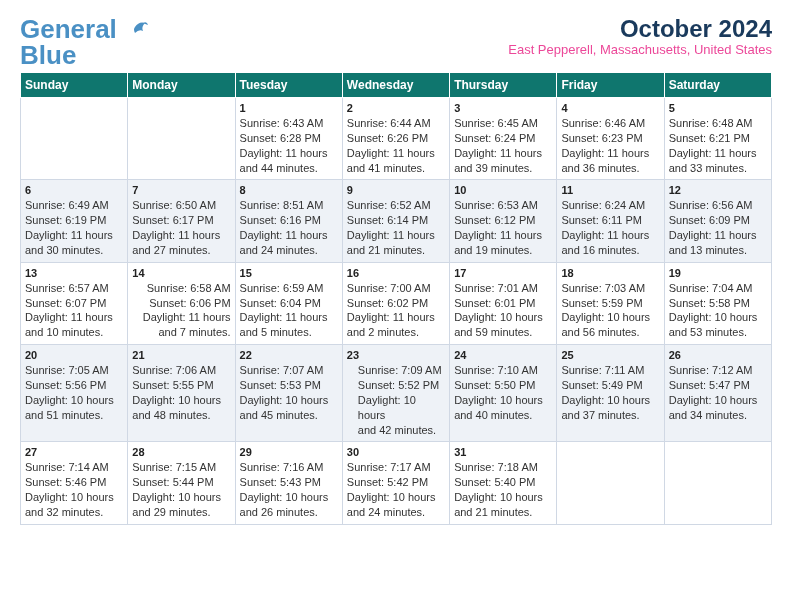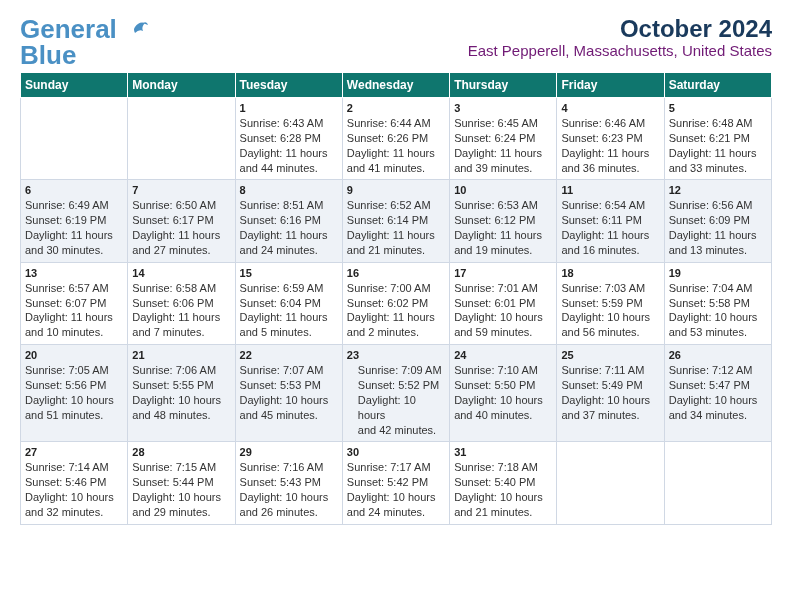--- a/index.html
+++ b/index.html
@@ -37,22 +37,22 @@
     .title-block {
       text-align: right;
     }
     .month-title {
       font-size: 24px;
       font-weight: bold;
       color: #1a3a5c;
       line-height: 1.1;
     }
     .location-title {
-      font-size: 15px;
-      color: #701a75;
+      font-size: 13px;
+      color: #ec4899;
     }
     table {
       width: 100%;
       border-collapse: collapse;
       table-layout: fixed;
     }
     thead tr th {
       background: #0f766e;
       color: #fff;
       font-size: 12px;
@@ -191,21 +191,21 @@
           </td>
           <td>
             <span class="day-num">10</span>
             <div class="cell-content" style="white-space: pre-line;">Sunrise: 6:53 AM
 Sunset: 6:12 PM
 Daylight: 11 hours
 and 19 minutes.</div>
           </td>
           <td>
             <span class="day-num">11</span>
-            <div class="cell-content" style="white-space: pre-line;">Sunrise: 6:54 AM
+            <div class="cell-content" style="white-space: pre-line;">Sunrise: 6:24 AM
 Sunset: 6:11 PM
 Daylight: 11 hours
 and 16 minutes.</div>
           </td>
           <td>
             <span class="day-num">12</span>
             <div class="cell-content" style="white-space: pre-line;">Sunrise: 6:56 AM
 Sunset: 6:09 PM
 Daylight: 11 hours
 and 13 minutes.</div>
@@ -214,21 +214,21 @@
         <tr>
           <td>
             <span class="day-num">13</span>
             <div class="cell-content" style="white-space: pre-line;">Sunrise: 6:57 AM
 Sunset: 6:07 PM
 Daylight: 11 hours
 and 10 minutes.</div>
           </td>
           <td>
             <span class="day-num">14</span>
-            <div class="cell-content" style="white-space: pre-line;">Sunrise: 6:58 AM
+            <div class="cell-content" style="white-space: pre-line; text-align: right;">Sunrise: 6:58 AM
 Sunset: 6:06 PM
 Daylight: 11 hours
 and 7 minutes.</div>
           </td>
           <td>
             <span class="day-num">15</span>
             <div class="cell-content" style="white-space: pre-line;">Sunrise: 6:59 AM
 Sunset: 6:04 PM
 Daylight: 11 hours
 and 5 minutes.</div>

